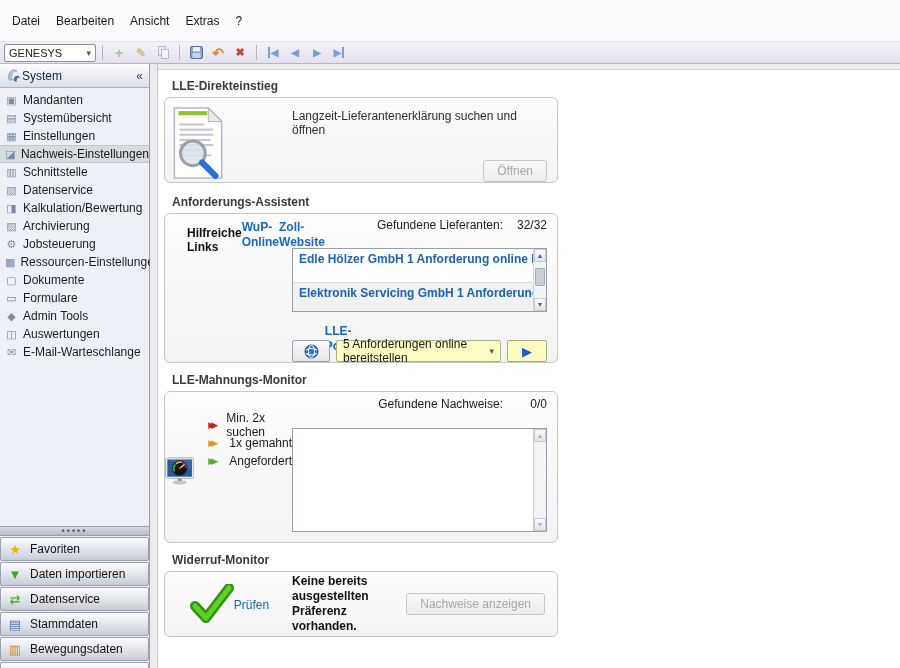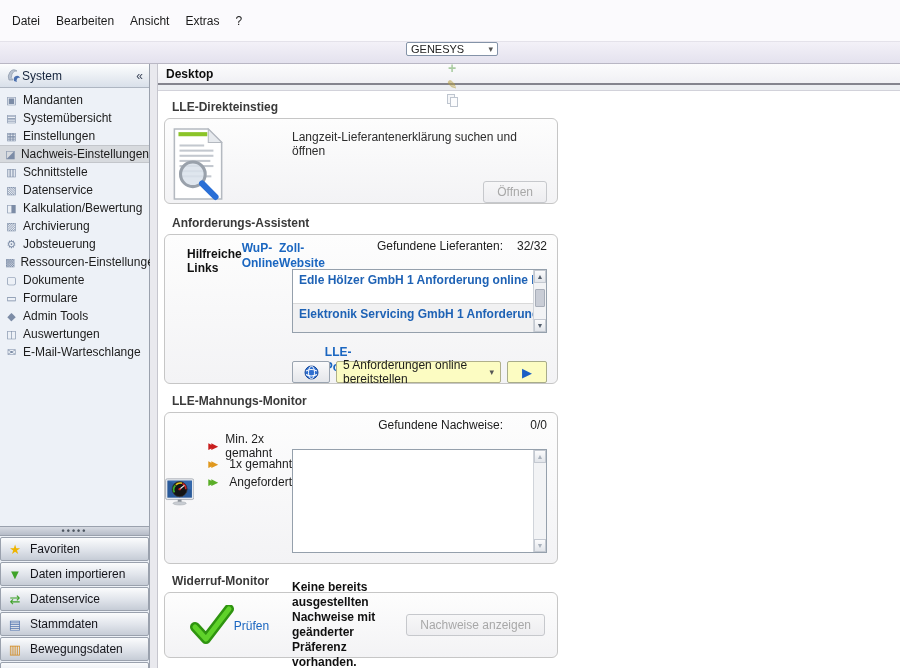--- a/index.html
+++ b/index.html
@@ -4,21 +4,21 @@
 <style>
   * { margin:0; padding:0; box-sizing:border-box; }
   html,body { width:900px; height:668px; overflow:hidden; background:#fff;
     font-family:"Liberation Sans", sans-serif; font-size:12px; color:#222; }
 
   
   .menubar { height:42px; background:#fbfafd; display:flex; align-items:center;
     padding-left:4px; border-bottom:1px solid #e4e2ea; }
   .menu-item { padding:0 8px; font-size:12px; color:#1a1a1a; cursor:default; }
   .toolbar { height:22px; background:linear-gradient(#f3f1f8,#e4e2ee);
-    border-bottom:1px solid #b9b7c4; display:flex; align-items:center; padding-left:4px; gap:2px;flex-direction:column; }
+    border-bottom:1px solid #b9b7c4; display:flex; align-items:center; padding-left:4px; gap:2px; }
   .combo { width:92px; height:18px; background:#fff; border:1px solid #8493a8; border-radius:2px;
     display:flex; align-items:center; justify-content:space-between; padding:0 4px; font-size:11px; }
   .combo .caret { color:#555; font-size:9px; }
   .tsep { width:1px; height:15px; background:#b4b2c2; margin:0 4px; }
   .tbtn { width:20px; height:18px; display:flex; align-items:center; justify-content:center;
     border-radius:2px; font-weight:bold; }
   .tbtn.pale { opacity:.55; }
   .g-plus { color:#6aa85a; font-size:14px; }
   .g-pencil { color:#b8a040; font-size:12px; }
   .g-undo { color:#e08830; font-size:14px; }
@@ -280,23 +280,20 @@
       </div>
     <div class="sb-bar">
         <span class="glyph" style="color: rgb(85, 119, 176);">▮</span>
         <span>Nachweis-Verwaltung</span>
       </div>
   </div>
 
   <div class="vsplit"></div>
 
   <div class="content">
-    <div class="tabstrip">
-      <span class="tab">Desktop</span>
-    </div>
     <div class="substrip"></div>
 
     <div class="workarea">
 
       <div class="sec-title">LLE-Direkteinstieg</div>
       <div class="box box1">
         <div class="iconcol">
           <svg width="66" height="74" viewBox="0 0 64 72" style="margin-top:6px">
             <path d="M9 2 h33 l13 13 v55 H9 Z" fill="#ffffff" stroke="#b4b9c0" stroke-width="1.5"></path>
             <path d="M42 2 l13 13 h-13 Z" fill="#e7eaee" stroke="#b4b9c0" stroke-width="1"></path>
@@ -388,21 +385,21 @@
             <path d="M23 14 a13 13 0 0 1 13 -3.5" fill="none" stroke="#e6c520" stroke-width="3.5"></path>
             <path d="M37 11 a13 13 0 0 1 7 12" fill="none" stroke="#cc2020" stroke-width="3.5"></path>
             <line x1="31" y1="23" x2="41" y2="15" stroke="#f2f2f2" stroke-width="2.5"></line>
             <circle cx="31" cy="23" r="2.5" fill="#cc2020"></circle>
             <rect x="27" y="45" width="8" height="5" fill="#8a9098"></rect>
             <ellipse cx="31" cy="53" rx="14" ry="3.5" fill="#c8ccd2" stroke="#9aa0a8"></ellipse>
           </svg>
           <div class="legend">
             <div class="leg-row">
                 <span class="leg-arrow" style="color: rgb(200, 30, 30);">▶▶</span>
-                <span>Min. 2x gemahnt</span>
+                <span>Min. 2x suchen</span>
               </div>
             <div class="leg-row">
                 <span class="leg-arrow" style="color: rgb(224, 152, 30);">▶▶</span>
                 <span>1x gemahnt</span>
               </div>
             <div class="leg-row">
                 <span class="leg-arrow" style="color: rgb(90, 174, 40);">▶▶</span>
                 <span>Angefordert</span>
               </div>
           </div>
@@ -426,21 +423,20 @@
       <div class="box box4">
         <div class="iconcol">
           <svg width="46" height="40" viewBox="0 0 44 40">
             <path d="M6 22 L17 34 L40 4" fill="none" stroke="#2f9410" stroke-width="10" stroke-linecap="round" stroke-linejoin="round"></path>
             <path d="M6 22 L17 34 L40 4" fill="none" stroke="#5fd22a" stroke-width="5" stroke-linecap="round" stroke-linejoin="round"></path>
           </svg>
           <div class="pruefen">Prüfen</div>
         </div>
         <div class="msg">
           <div>Keine bereits ausgestellten</div>
-          <div>Nachweise mit geänderter</div>
           <div>Präferenz vorhanden.</div>
         </div>
         <div class="btncol">
           <button class="btn disabled">Nachweise anzeigen</button>
         </div>
       </div>
 
     </div>
   </div>
 </div>

